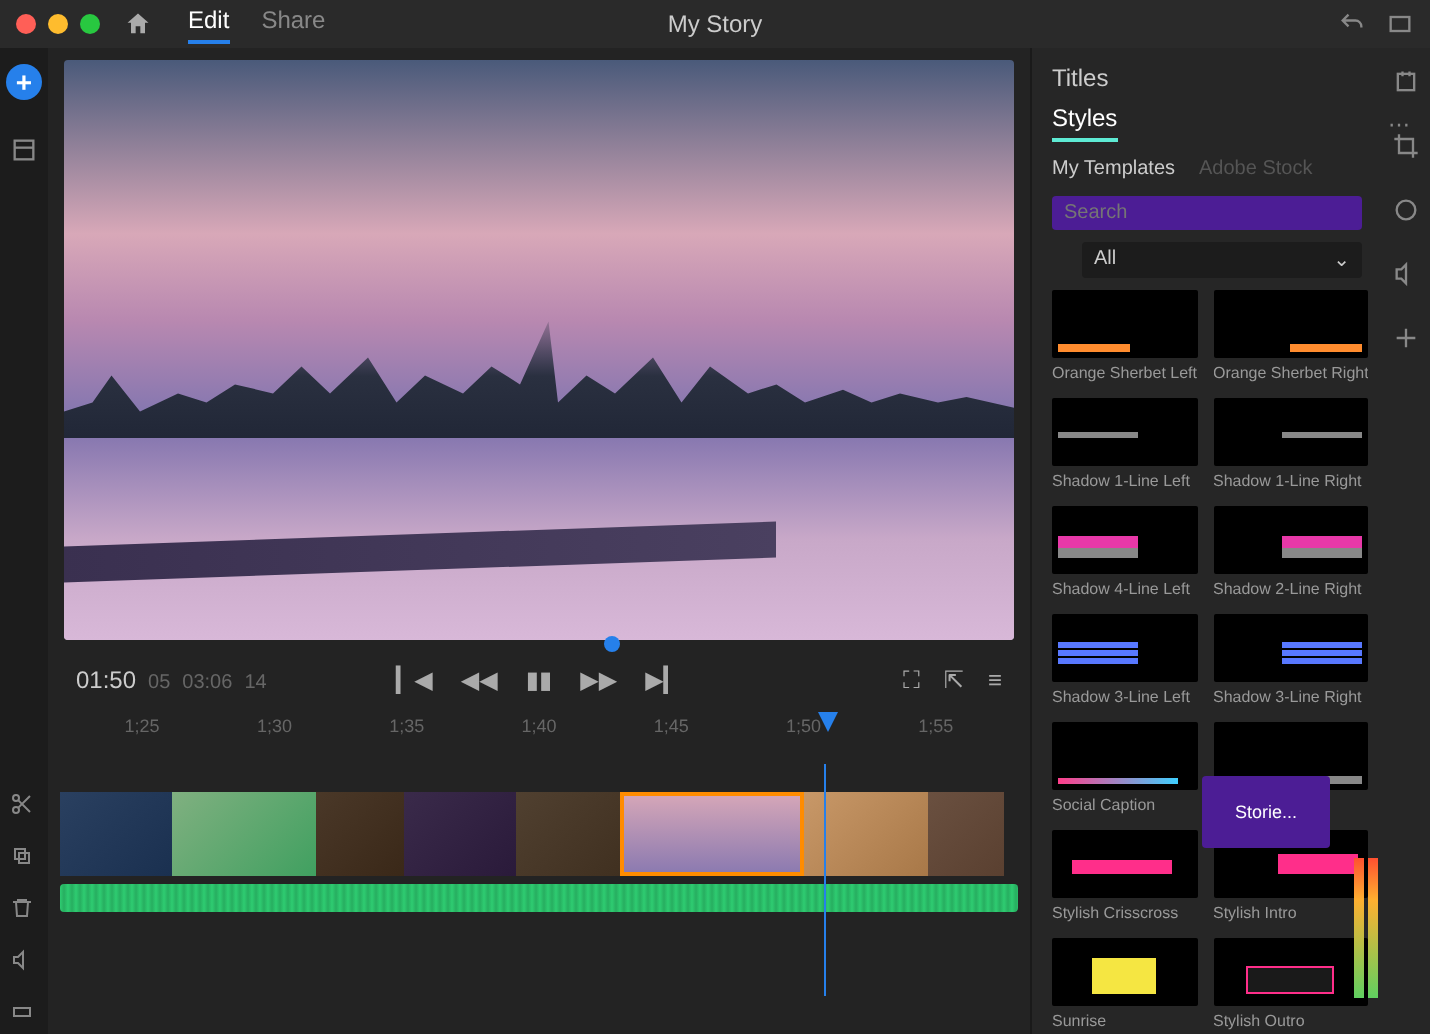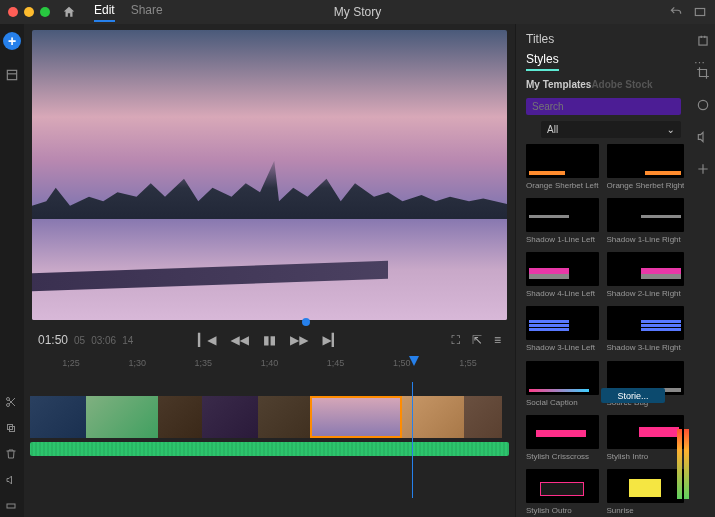--- a/index.html
+++ b/index.html
@@ -27,33 +27,33 @@
   .time-display { display: flex; gap: 6px; align-items: baseline; font-size: 12px; }
   .time-display .dur { color: #666; font-size: 10px; }
   .transport-ctr { position: absolute; left: 50%; transform: translateX(-50%); display: flex; gap: 14px; align-items: center; }
   .t-icon { color: #aaa; font-size: 12px; cursor: pointer; }
   .transport-right { position: absolute; right: 14px; display: flex; gap: 12px; }
   .scrub-dot { width: 8px; height: 8px; background: #2680eb; border-radius: 50%; position: absolute; left: 278px; top: -4px; }
   .ruler { height: 22px; display: flex; padding: 0 14px; color: #666; font-size: 9px; position: relative; }
   .ruler span { flex: 1; text-align: center; }
   .play-mark { position: absolute; right: 96px; top: -2px; }
   .play-mark::before { content: ""; display: block; width: 10px; height: 10px; background: #2680eb; clip-path: polygon(50% 100%, 0 0, 100% 0); }
-  .title-clip { position: absolute; right: 50px; top: 388px; width: 64px; height: 15px; background: #0c4a6e; color: #fff; font-size: 9px; display: flex; align-items: center; justify-content: center; border-radius: 2px; }
+  .title-clip { position: absolute; right: 50px; top: 388px; width: 64px; height: 36px; background: #4c1d95; color: #fff; font-size: 9px; display: flex; align-items: center; justify-content: center; border-radius: 2px; }
   .timeline { height: 60px; margin-top: 16px; position: relative; display: flex; padding-left: 6px; gap: 0; }
   .clip { height: 42px; background: #2a2a2a; position: relative; overflow: hidden; }
   .clip.sel { outline: 2px solid #ff8c00; outline-offset: -2px; }
   .clip .thumb { width: 100%; height: 100%; }
   .audio-track { position: absolute; bottom: 0; left: 6px; right: 6px; height: 14px; background: repeating-linear-gradient(90deg, #2ecc71 0px, #27ae60 2px, #2ecc71 4px); border-radius: 2px; }
   .tool-rail { position: absolute; left: 2px; top: 396px; width: 18px; display: flex; flex-direction: column; gap: 14px; align-items: center; color: #888; }
   .playhead-line { position: absolute; left: 412px; top: 382px; width: 1px; height: 116px; background: #2680eb; }
   .right-panel { width: 176px; background: #262626; display: flex; flex-direction: column; border-left: 1px solid #1a1a1a; }
   .r-tabs { padding: 8px 10px 0 10px; }
   .r-tab-main { font-size: 12px; color: #ccc; }
   .r-tab-sub { font-size: 12px; color: #fff; border-bottom: 2px solid #5eead4; display: inline-block; padding-bottom: 3px; margin-top: 6px; }
-  .r-subtabs { display: flex; padding: 8px 10px 4px 10px; font-size: 10px; font-weight: bold; }
+  .r-subtabs { display: flex; gap: 12px; padding: 8px 10px 4px 10px; font-size: 10px; }
   .r-subtab { color: #ccc; } .r-subtab.dim { color: #555; }
   .r-search { margin: 4px 10px; padding: 3px 6px; background: #4c1d95; border: none; color: #888; font-size: 10px; width: calc(100% - 20px); border-radius: 2px; }
   .r-filter { margin: 2px 10px 6px 25px; padding: 3px 6px; background: #1c1c1c; color: #ccc; font-size: 10px; display: flex; justify-content: space-between; border-radius: 2px; }
   .presets { flex: 1; overflow-y: auto; padding: 0 10px; display: grid; grid-template-columns: 1fr 1fr; gap: 6px 8px; }
   .preset { display: flex; flex-direction: column; gap: 3px; }
   .preset-thumb { width: 100%; height: 34px; background: #000; position: relative; border-radius: 1px; }
   .preset-label { font-size: 8px; color: #999; white-space: nowrap; overflow: hidden; text-overflow: ellipsis; }
   .p-orange::after { content: ""; position: absolute; bottom: 3px; left: 3px; width: 36px; height: 4px; background: #ff8c2e; }
   .p-orange-r::after { content: ""; position: absolute; bottom: 3px; right: 3px; width: 36px; height: 4px; background: #ff8c2e; }
   .p-shadow::after { content: ""; position: absolute; top: 50%; left: 3px; width: 40px; height: 3px; background: #888; }
@@ -245,26 +245,26 @@
         </div>
       <div class="preset">
           <div class="preset-thumb p-cross"></div>
           <div class="preset-label">Stylish Crisscross</div>
         </div>
       <div class="preset">
           <div class="preset-thumb p-intro"></div>
           <div class="preset-label">Stylish Intro</div>
         </div>
       <div class="preset">
+          <div class="preset-thumb p-sun"></div>
+          <div class="preset-label">Sunrise</div>
+        </div>
+      <div class="preset">
           <div class="preset-thumb p-outro"></div>
           <div class="preset-label">Stylish Outro</div>
-        </div>
-      <div class="preset">
-          <div class="preset-thumb p-sun"></div>
-          <div class="preset-label">Sunrise</div>
         </div>
     </div>
   </div>
 
   <div class="far-rail">
     <span>
         <svg width="14" height="14" viewBox="0 0 24 24" fill="none" stroke="currentColor" stroke-width="2">
           <rect x="5" y="5" width="14" height="14"></rect>
           <path d="M9 3v4M15 3v4"></path>
         </svg>

